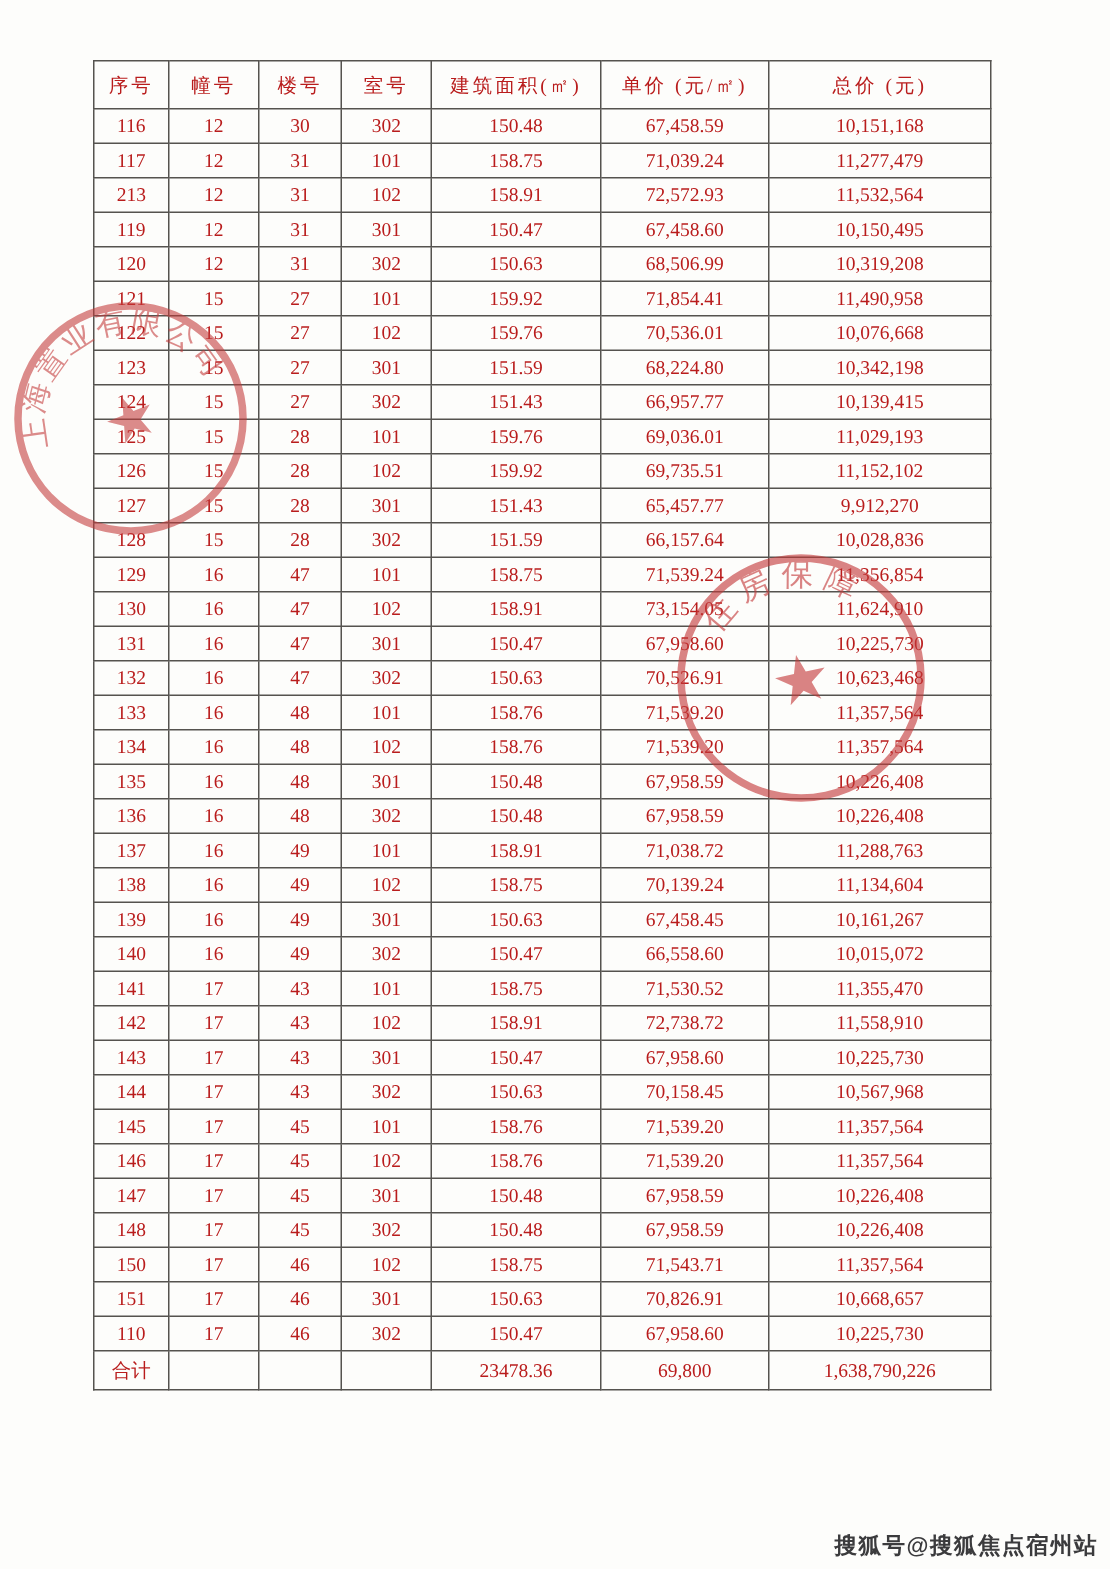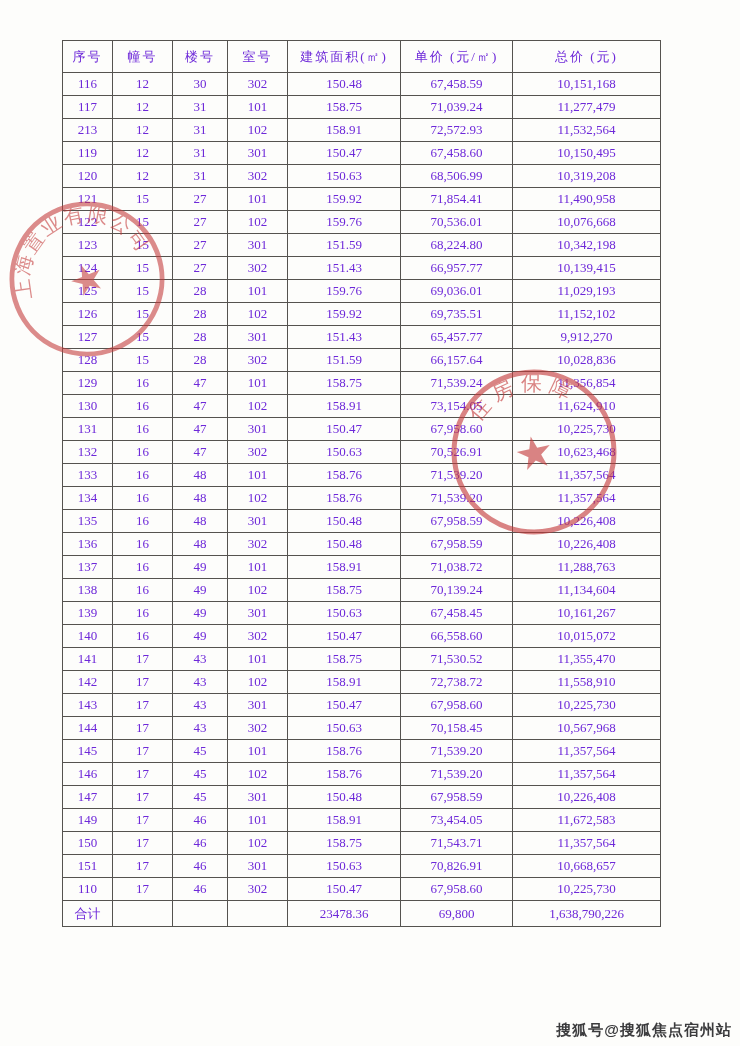--- a/index.html
+++ b/index.html
@@ -16,21 +16,21 @@
     overflow: hidden;
   }
   table.price-table {
     position: absolute;
     left: 62px;
     top: 40px;
     width: 598px;
     border-collapse: collapse;
     table-layout: fixed;
     font-size: 13px;
-    color: #6d28d9;
+    color: #b91c1c;
   }
   table.price-table col:nth-child(1) { width: 50px; }
   table.price-table col:nth-child(2) { width: 60px; }
   table.price-table col:nth-child(3) { width: 55px; }
   table.price-table col:nth-child(4) { width: 60px; }
   table.price-table col:nth-child(5) { width: 113px; }
   table.price-table col:nth-child(6) { width: 112px; }
   table.price-table col:nth-child(7) { width: 148px; }
   table.price-table th, table.price-table td {
     border: 1px solid #55534f;
@@ -393,27 +393,27 @@
         <tr>
           <td>147</td>
           <td>17</td>
           <td>45</td>
           <td>301</td>
           <td>150.48</td>
           <td>67,958.59</td>
           <td>10,226,408</td>
         </tr>
         <tr>
-          <td>149</td>
-          <td>17</td>
-          <td>46</td>
-          <td>101</td>
-          <td>158.91</td>
-          <td>73,454.05</td>
-          <td>11,672,583</td>
+          <td>148</td>
+          <td>17</td>
+          <td>45</td>
+          <td>302</td>
+          <td>150.48</td>
+          <td>67,958.59</td>
+          <td>10,226,408</td>
         </tr>
         <tr>
           <td>150</td>
           <td>17</td>
           <td>46</td>
           <td>102</td>
           <td>158.75</td>
           <td>71,543.71</td>
           <td>11,357,564</td>
         </tr>

